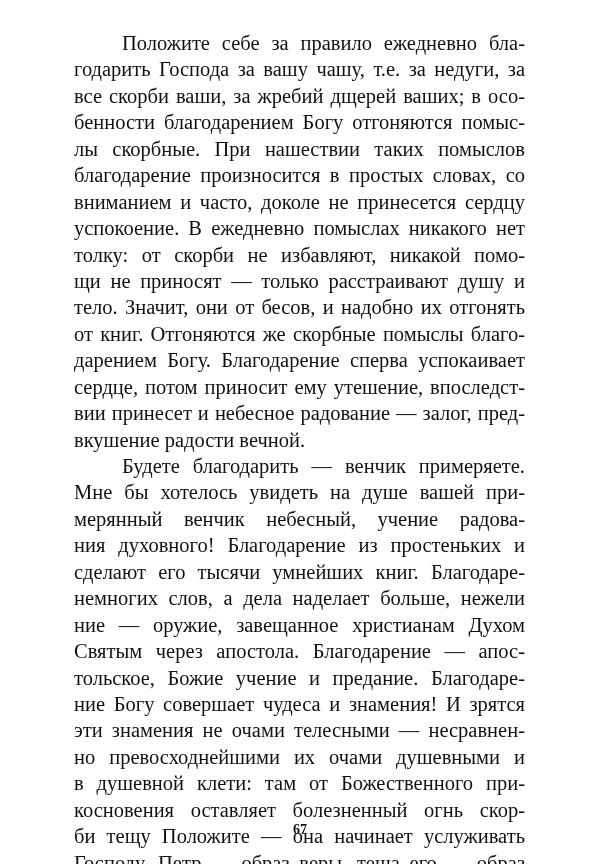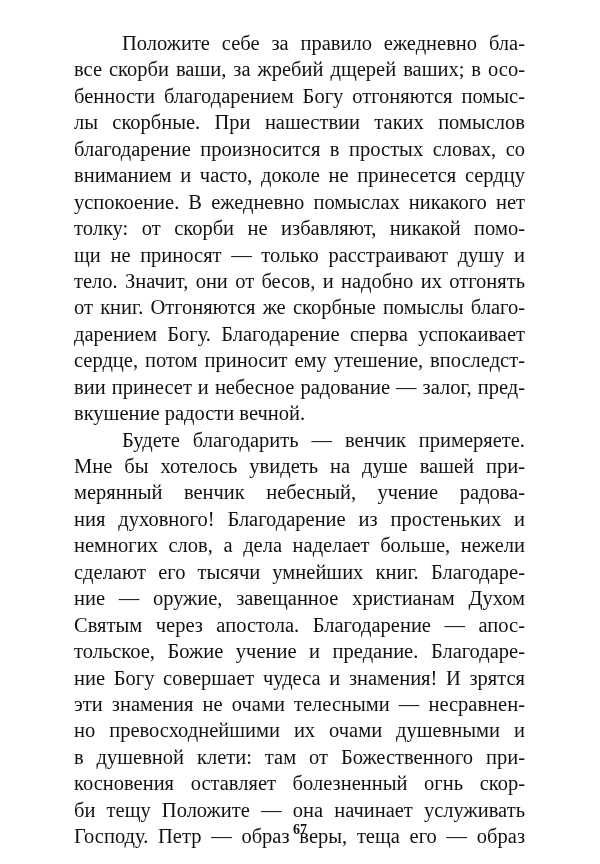--- a/index.html
+++ b/index.html
@@ -57,41 +57,42 @@
       color: #111111;
     }
   </style>
 </head>
 <body>
 
 <div class="page">
   <div class="text-block">
 
     <span class="line indent">Положите себе за правило ежедневно бла-</span>
+    <span class="line">годарить Господа за вашу чашу, т.е. за недуги, за</span>
     <span class="line">все скорби ваши, за жребий дщерей ваших; в осо-</span>
     <span class="line">бенности благодарением Богу отгоняются помыс-</span>
     <span class="line">лы скорбные. При нашествии таких помыслов</span>
     <span class="line">благодарение произносится в простых словах, со</span>
     <span class="line">вниманием и часто, доколе не принесется сердцу</span>
     <span class="line">успокоение. В ежедневно помыслах никакого нет</span>
     <span class="line">толку: от скорби не избавляют, никакой помо-</span>
     <span class="line">щи не приносят — только расстраивают душу и</span>
     <span class="line">тело. Значит, они от бесов, и надобно их отгонять</span>
     <span class="line">от книг. Отгоняются же скорбные помыслы благо-</span>
     <span class="line">дарением Богу. Благодарение сперва успокаивает</span>
     <span class="line">сердце, потом приносит ему утешение, впоследст-</span>
     <span class="line">вии принесет и небесное радование — залог, пред-</span>
     <span class="line last">вкушение радости вечной.</span>
 
     <span class="line indent">Будете благодарить — венчик примеряете.</span>
     <span class="line">Мне бы хотелось увидеть на душе вашей при-</span>
     <span class="line">мерянный венчик небесный, учение радова-</span>
     <span class="line">ния духовного! Благодарение из простеньких и</span>
+    <span class="line">сделают его тысячи умнейших книг. Благодаре-</span>
     <span class="line">немногих слов, а дела наделает больше, нежели</span>
-    <span class="line">сделают его тысячи умнейших книг. Благодаре-</span>
     <span class="line">ние — оружие, завещанное христианам Духом</span>
     <span class="line">Святым через апостола. Благодарение — апос-</span>
     <span class="line">тольское, Божие учение и предание. Благодаре-</span>
     <span class="line">ние Богу совершает чудеса и знамения! И зрятся</span>
     <span class="line">эти знамения не очами телесными — несравнен-</span>
     <span class="line">но превосходнейшими их очами душевными и</span>
     <span class="line">в душевной клети: там от Божественного при-</span>
     <span class="line">косновения оставляет болезненный огнь скор-</span>
     <span class="line">би тещу Положите — она начинает услуживать</span>
     <span class="line">Господу. Петр — образ веры, теща его — образ</span>

